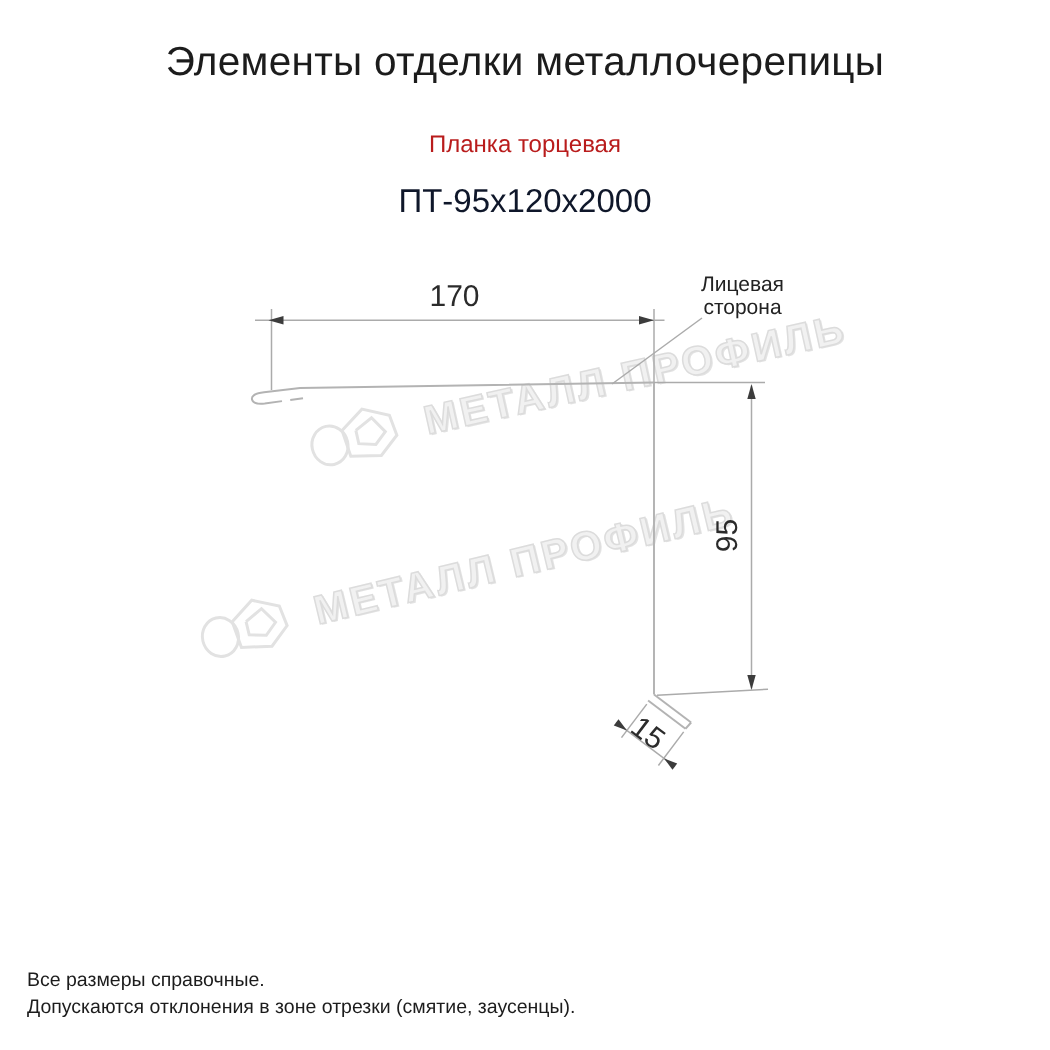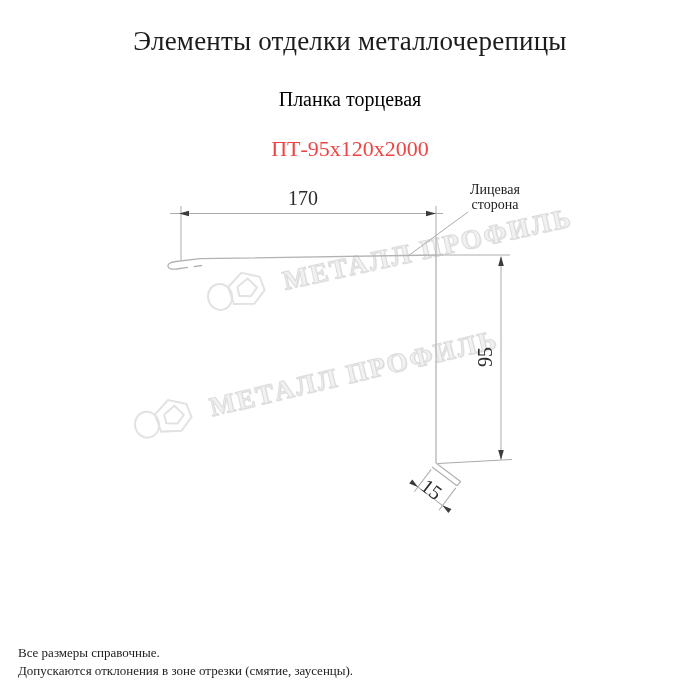--- a/index.html
+++ b/index.html
@@ -1,24 +1,24 @@
 <!DOCTYPE html>
 <html><head>
 <meta charset="utf-8">
 <style>
   html,body{margin:0;padding:0;background:#ffffff;}
   #page{
     position:relative;width:700px;height:700px;background:#ffffff;overflow:hidden;
-    font-family:Liberation Serif, serif;color:#1f1f1f;
+    font-family:Liberation Sans, sans-serif;color:#1f1f1f;
   }
   .abs{position:absolute;}
   .center{text-align:center;}
   #title{left:0;top:26px;width:700px;font-size:27px;letter-spacing:0.2px;color:#1c1c1c;}
-  #product-name{left:0;top:88px;width:700px;font-size:20px;color:#000000;}
-  #product-code{left:0;top:136px;width:700px;font-size:22px;color:#ef4444;}
+  #product-name{left:0;top:88px;width:700px;font-size:16px;color:#b91c1c;}
+  #product-code{left:0;top:121px;width:700px;font-size:22px;color:#0f172a;}
   .dim-label{font-size:20px;color:#2b2b2b;}
   #dim-120{left:272px;top:187px;width:62px;}
   #dim-95{left:466px;top:345px;width:40px;height:24px;transform:rotate(-90deg);}
   #dim-15{left:414px;top:478px;width:34px;height:24px;transform:rotate(37deg);}
   #face-side{left:450px;top:182px;width:90px;font-size:14px;line-height:15px;color:#222;}
   .watermark{
     display:flex;align-items:center;gap:9px;white-space:nowrap;
     transform-origin:left center;pointer-events:none;
   }
   .watermark-text{

